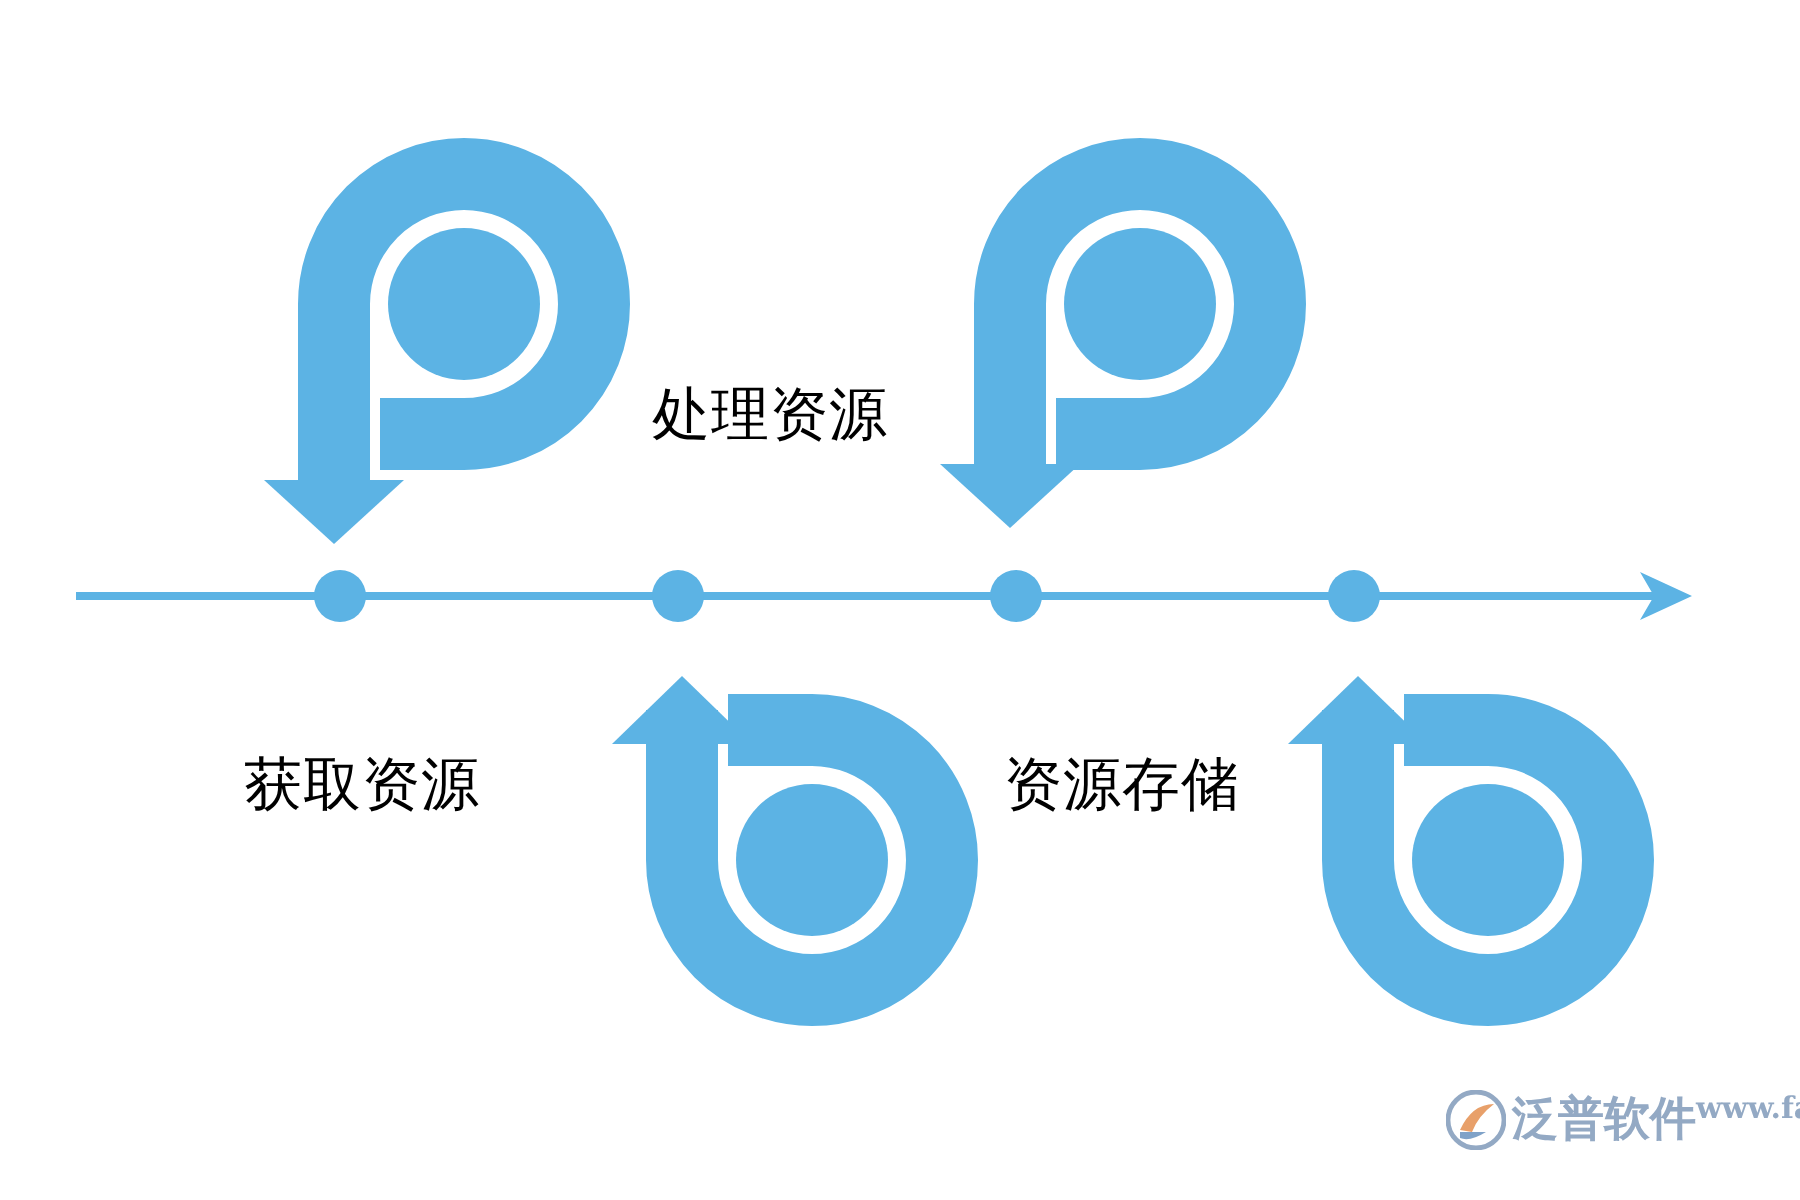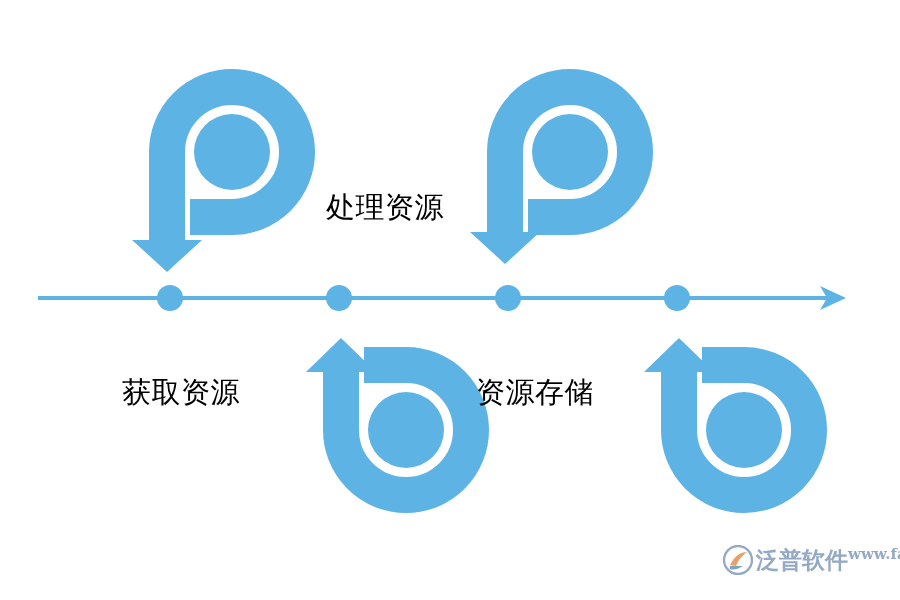--- a/index.html
+++ b/index.html
@@ -28,21 +28,21 @@
     font-family: "DejaVu Sans", "Liberation Sans", sans-serif;
     font-weight: normal;
     font-size: 29px;
     line-height: 1;
     color: #000000;
     letter-spacing: 0.5px;
     white-space: nowrap;
   }
   #label-acquire   { left: 104px;  top: 378px; margin-left: 18px; }
   #label-process   { left: 326px; top: 193px; }
-  #label-store     { left: 476px; top: 378px; }
+  #label-store     { left: 502px; top: 378px; }
   #label-catalog   { left: 685px; top: 193px; }
 
   #watermark {
     position: absolute;
     left: 775px;
     top: 544px;
     width: 120px;
     height: 58px;
     display: flex;
     align-items: flex-start;

